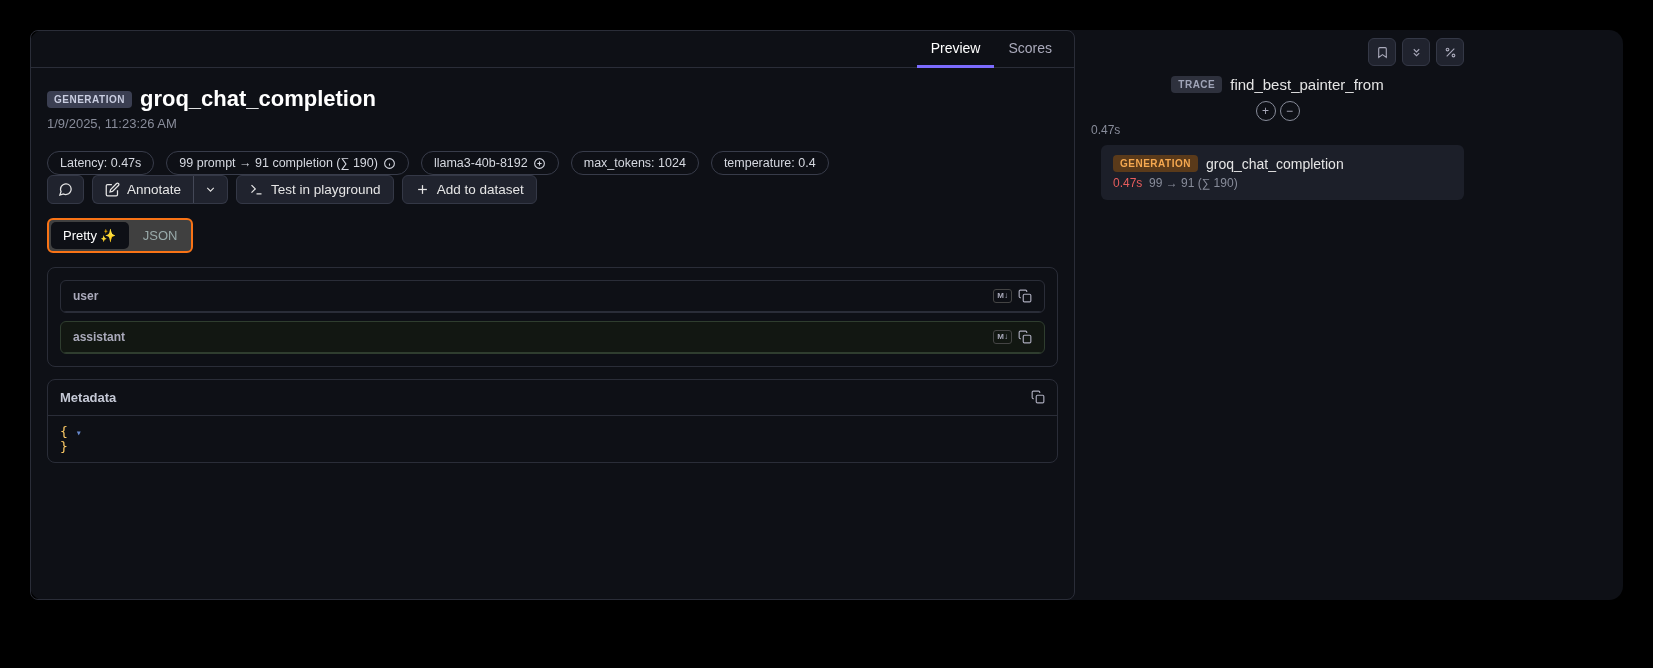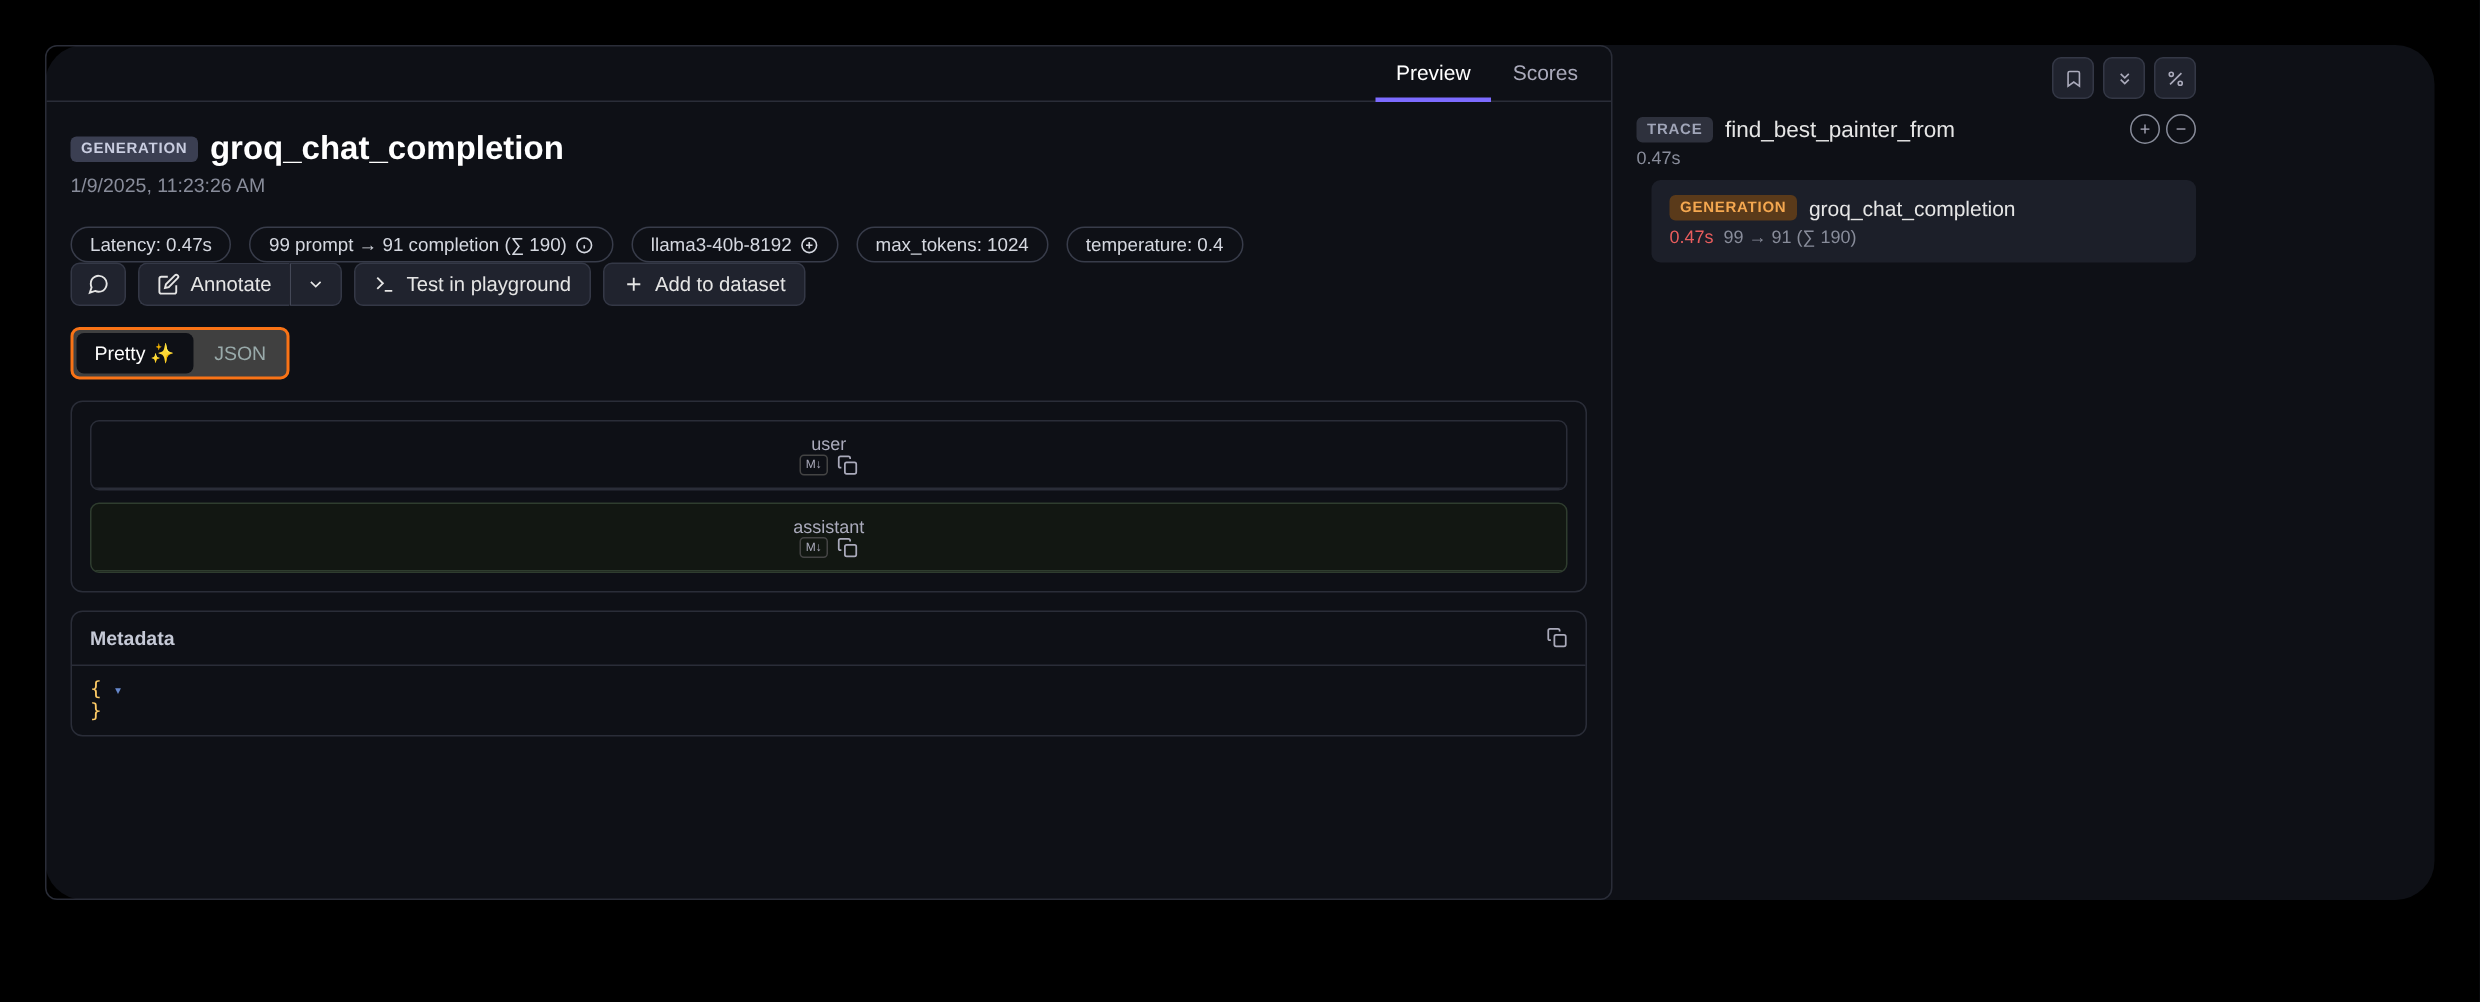--- a/index.html
+++ b/index.html
@@ -9,21 +9,21 @@
     }
     body {
       background: #000;
       color: #e5e5e5;
       font-family: -apple-system, BlinkMacSystemFont, 'Segoe UI', sans-serif;
       font-size: 14px;
       padding: 30px;
     }
     .app-container {
       background: #0e1016;
-      border-radius: 26px;
+      border-radius: 14px;
       padding: 0;
       display: flex;
       height: 570px;
       position: relative;
     }
     .main-panel {
       flex: 1;
       border: 1px solid #2a2d38;
       border-radius: 8px;
       margin: 0 0 0 0;
@@ -180,23 +180,22 @@
       border-color: #2f3d2f;
       background: #121712;
     }
     .msg-header {
       display: flex;
       justify-content: space-between;
       align-items: center;
       padding: 8px 12px;
       border-bottom: 1px solid #2a2d38;
       font-size: 12px;
-      font-weight: 400;
+      font-weight: 700;
       color: #aab;
-      flex-direction: column;
     }
     .msg.assistant .msg-header {
       border-bottom-color: #2f3d2f;
     }
     .msg-header-icons {
       display: flex;
       gap: 6px;
     }
     .msg-body {
       padding: 10px 12px;
@@ -243,23 +242,24 @@
       height: 28px;
       display: flex;
       align-items: center;
       justify-content: center;
       cursor: pointer;
       color: #aab;
     }
     .trace-header {
       display: flex;
       align-items: center;
-      justify-content: space-between;
+      justify-content: center;
       gap: 8px;
       margin-bottom: 2px;
+      flex-direction: column;
     }
     .trace-left {
       display: flex;
       align-items: center;
       gap: 8px;
     }
     .badge-trace {
       background: #2e313d;
       color: #a0a5b8;
       font-size: 10px;

